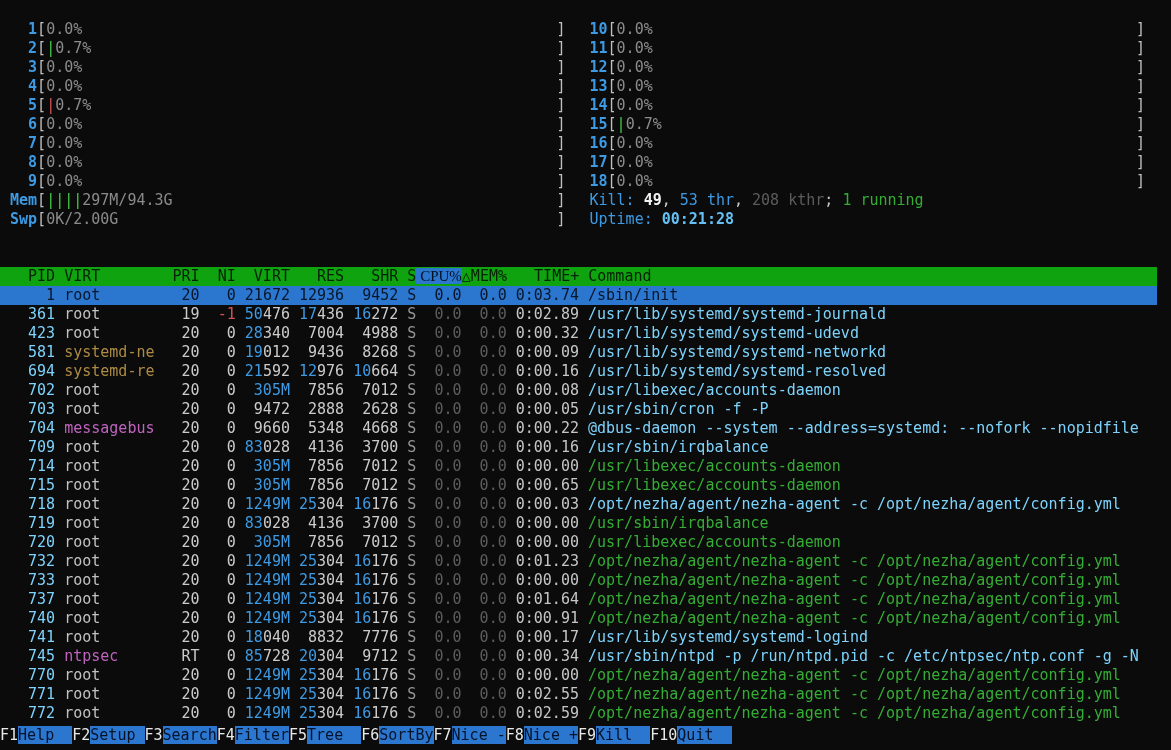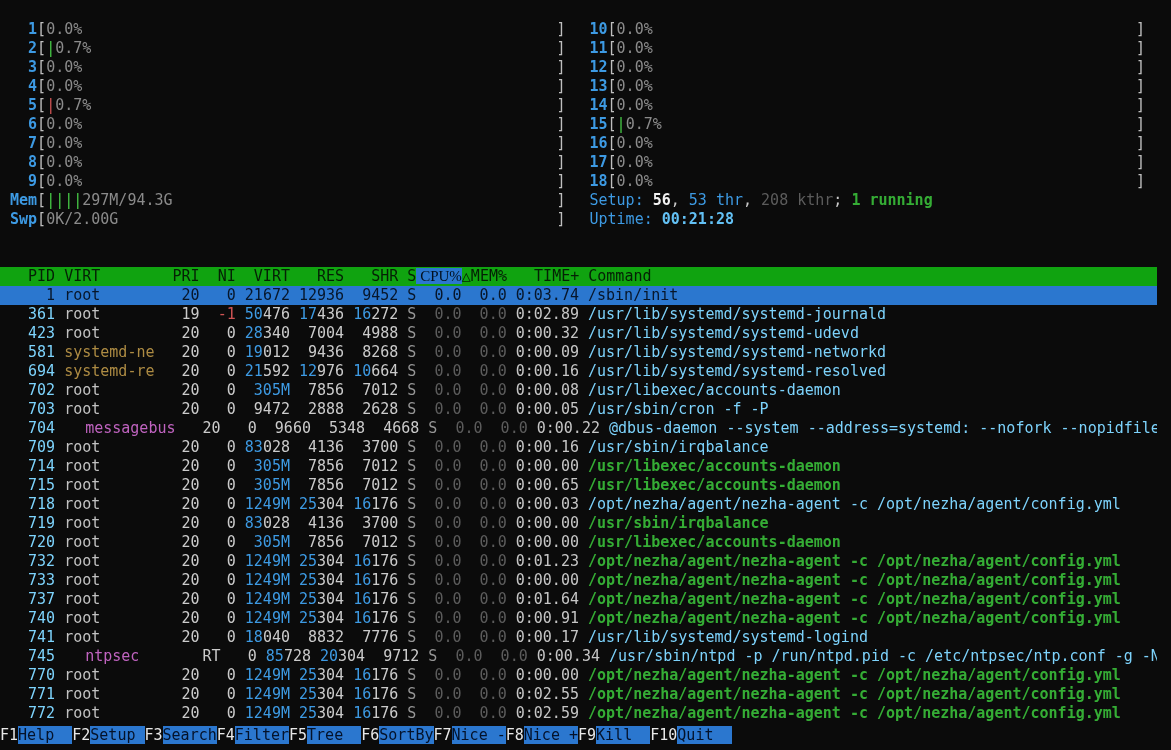--- a/index.html
+++ b/index.html
@@ -42,24 +42,24 @@
   .thead .sortcol{background:var(--selbg);color:#02101f;font-family:Liberation Serif, serif;}
   .sel{background:var(--selbg);}
   .sel span{color:#07162a !important;}
   .fbar{white-space:pre;height:19px;margin-top:3px;overflow:hidden;}
   .fk{color:#e8e8e8;margin-top:48px;}
   .fl{background:var(--selbg);color:#04122a;}
   .cN{color:var(--fg);}
   .cW{color:#7dd3fc;}
   .cC{color:var(--cyan);}
   .cSh{color:var(--shadow);}
-  .cG{color:var(--green);font-weight:bold;}
+  .cG{color:var(--green);}
   .cR{color:var(--red);}
   .cY{color:var(--yellow);}
-  .cM{color:var(--magenta);margin-left:21px;}
+  .cM{color:var(--magenta);}
   .cU{color:#c2c2c2;}
   .cB{color:#f2f2f2;font-weight:bold;}
   .cBC{color:var(--bcyan);font-weight:bold;}
   .cGray{color:#9a9a9a;}
   .cState{color:#969696;}
   .cTime{color:#c6c6c6;}
 </style>
 </head>
 <body>
 
@@ -81,21 +81,21 @@
     <div class="mcol">
         <div class="meter"><span class="mlabel">10</span><span class="br">[</span><span class="mbody"><span class="mbars"></span><span class="mval">0.0%</span></span><span class="br">]</span></div>
         <div class="meter"><span class="mlabel">11</span><span class="br">[</span><span class="mbody"><span class="mbars"></span><span class="mval">0.0%</span></span><span class="br">]</span></div>
         <div class="meter"><span class="mlabel">12</span><span class="br">[</span><span class="mbody"><span class="mbars"></span><span class="mval">0.0%</span></span><span class="br">]</span></div>
         <div class="meter"><span class="mlabel">13</span><span class="br">[</span><span class="mbody"><span class="mbars"></span><span class="mval">0.0%</span></span><span class="br">]</span></div>
         <div class="meter"><span class="mlabel">14</span><span class="br">[</span><span class="mbody"><span class="mbars"></span><span class="mval">0.0%</span></span><span class="br">]</span></div>
         <div class="meter"><span class="mlabel">15</span><span class="br">[</span><span class="mbody"><span class="mbars">|</span><span class="mval">0.7%</span></span><span class="br">]</span></div>
         <div class="meter"><span class="mlabel">16</span><span class="br">[</span><span class="mbody"><span class="mbars"></span><span class="mval">0.0%</span></span><span class="br">]</span></div>
         <div class="meter"><span class="mlabel">17</span><span class="br">[</span><span class="mbody"><span class="mbars"></span><span class="mval">0.0%</span></span><span class="br">]</span></div>
         <div class="meter"><span class="mlabel">18</span><span class="br">[</span><span class="mbody"><span class="mbars"></span><span class="mval">0.0%</span></span><span class="br">]</span></div>
-        <div class="tline"><span class="cC">Setup: </span><span class="cB">56</span><span class="cN">, </span><span class="cC">53 thr</span><span class="cN">, </span><span class="cSh">208 kthr</span><span class="cN">; </span><span class="cG">1 running</span></div>
+        <div class="tline"><span class="cC">Kill: </span><span class="cB">49</span><span class="cN">, </span><span class="cC">53 thr</span><span class="cN">, </span><span class="cSh">208 kthr</span><span class="cN">; </span><span class="cG">1 running</span></div>
         <div class="tline"><span class="cC">Uptime: </span><span class="cBC">00:21:28</span></div>
       </div>
   </div>
   <div class="blank-row"></div>
   <div class="ptable">
       <div class="row thead"><span>  PID</span><span> </span><span>VIRT      </span><span>  PRI</span><span>  NI</span><span>  VIRT</span><span>   RES</span><span>   SHR</span><span> S</span><span class="sortcol"> CPU%</span><span>△MEM%</span><span>   TIME+</span><span> </span><span>Command</span></div>
       <div class="row sel"><span class="cW">    1</span><span> </span><span class="cU">root      </span><span class="cN">   20</span><span class="cN">   0</span><span class="cC"> 21</span><span class="cN">672</span><span class="cC"> 12</span><span class="cN">936</span><span class="cN">  9452</span><span class="cState"> S</span><span class="cSh">  0.0</span><span class="cSh">  0.0</span><span class="cTime"> 0:03.74</span><span> </span><span class="cW">/sbin/init</span></div>
       <div class="row"><span class="cW">  361</span><span> </span><span class="cU">root      </span><span class="cN">   19</span><span class="cR">  -1</span><span class="cC"> 50</span><span class="cN">476</span><span class="cC"> 17</span><span class="cN">436</span><span class="cC"> 16</span><span class="cN">272</span><span class="cState"> S</span><span class="cSh">  0.0</span><span class="cSh">  0.0</span><span class="cTime"> 0:02.89</span><span> </span><span class="cW">/usr/lib/systemd/systemd-journald</span></div>
       <div class="row"><span class="cW">  423</span><span> </span><span class="cU">root      </span><span class="cN">   20</span><span class="cN">   0</span><span class="cC"> 28</span><span class="cN">340</span><span class="cN">  7004</span><span class="cN">  4988</span><span class="cState"> S</span><span class="cSh">  0.0</span><span class="cSh">  0.0</span><span class="cTime"> 0:00.32</span><span> </span><span class="cW">/usr/lib/systemd/systemd-udevd</span></div>
       <div class="row"><span class="cW">  581</span><span> </span><span class="cY">systemd-ne</span><span class="cN">   20</span><span class="cN">   0</span><span class="cC"> 19</span><span class="cN">012</span><span class="cN">  9436</span><span class="cN">  8268</span><span class="cState"> S</span><span class="cSh">  0.0</span><span class="cSh">  0.0</span><span class="cTime"> 0:00.09</span><span> </span><span class="cW">/usr/lib/systemd/systemd-networkd</span></div>

